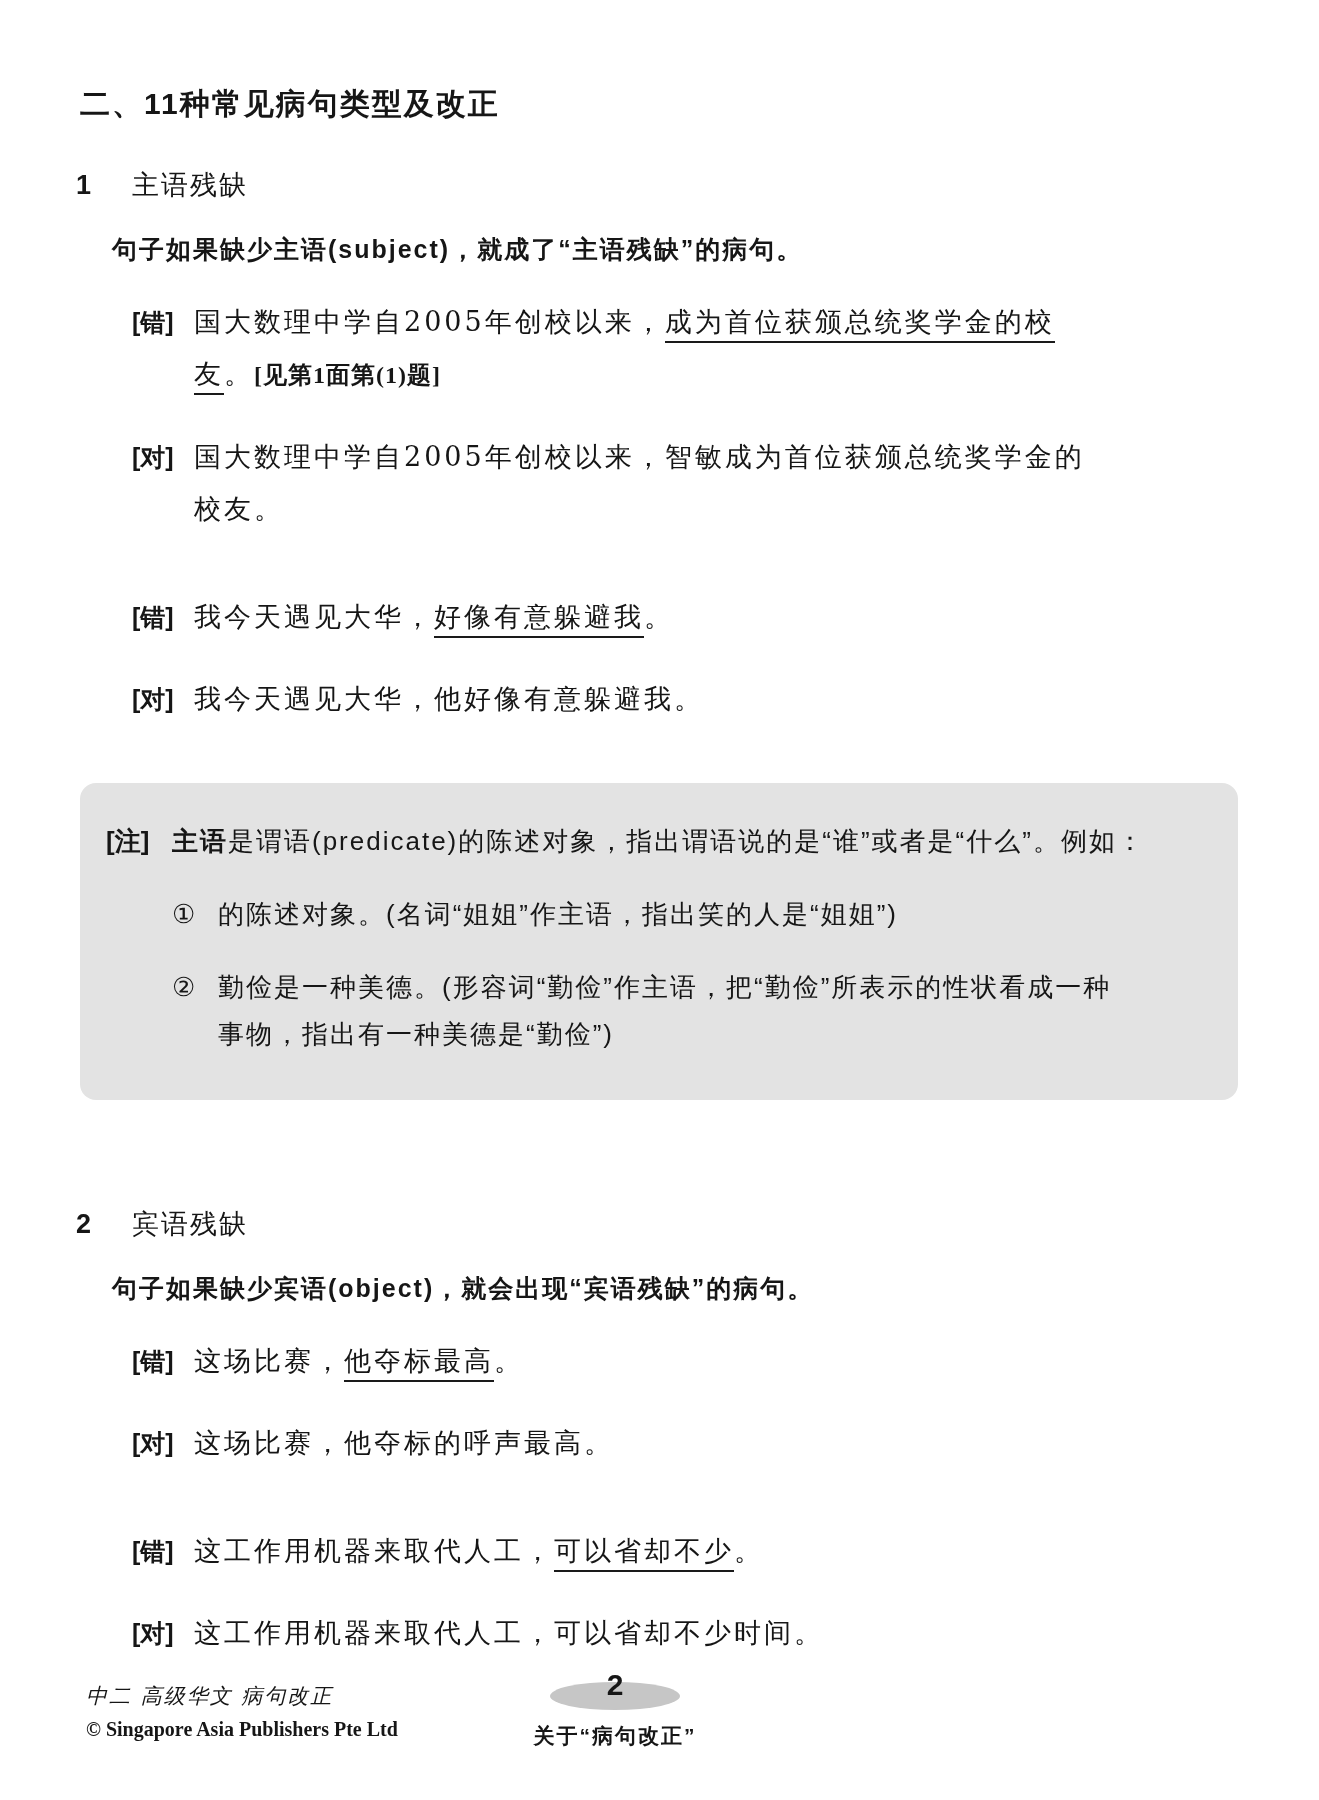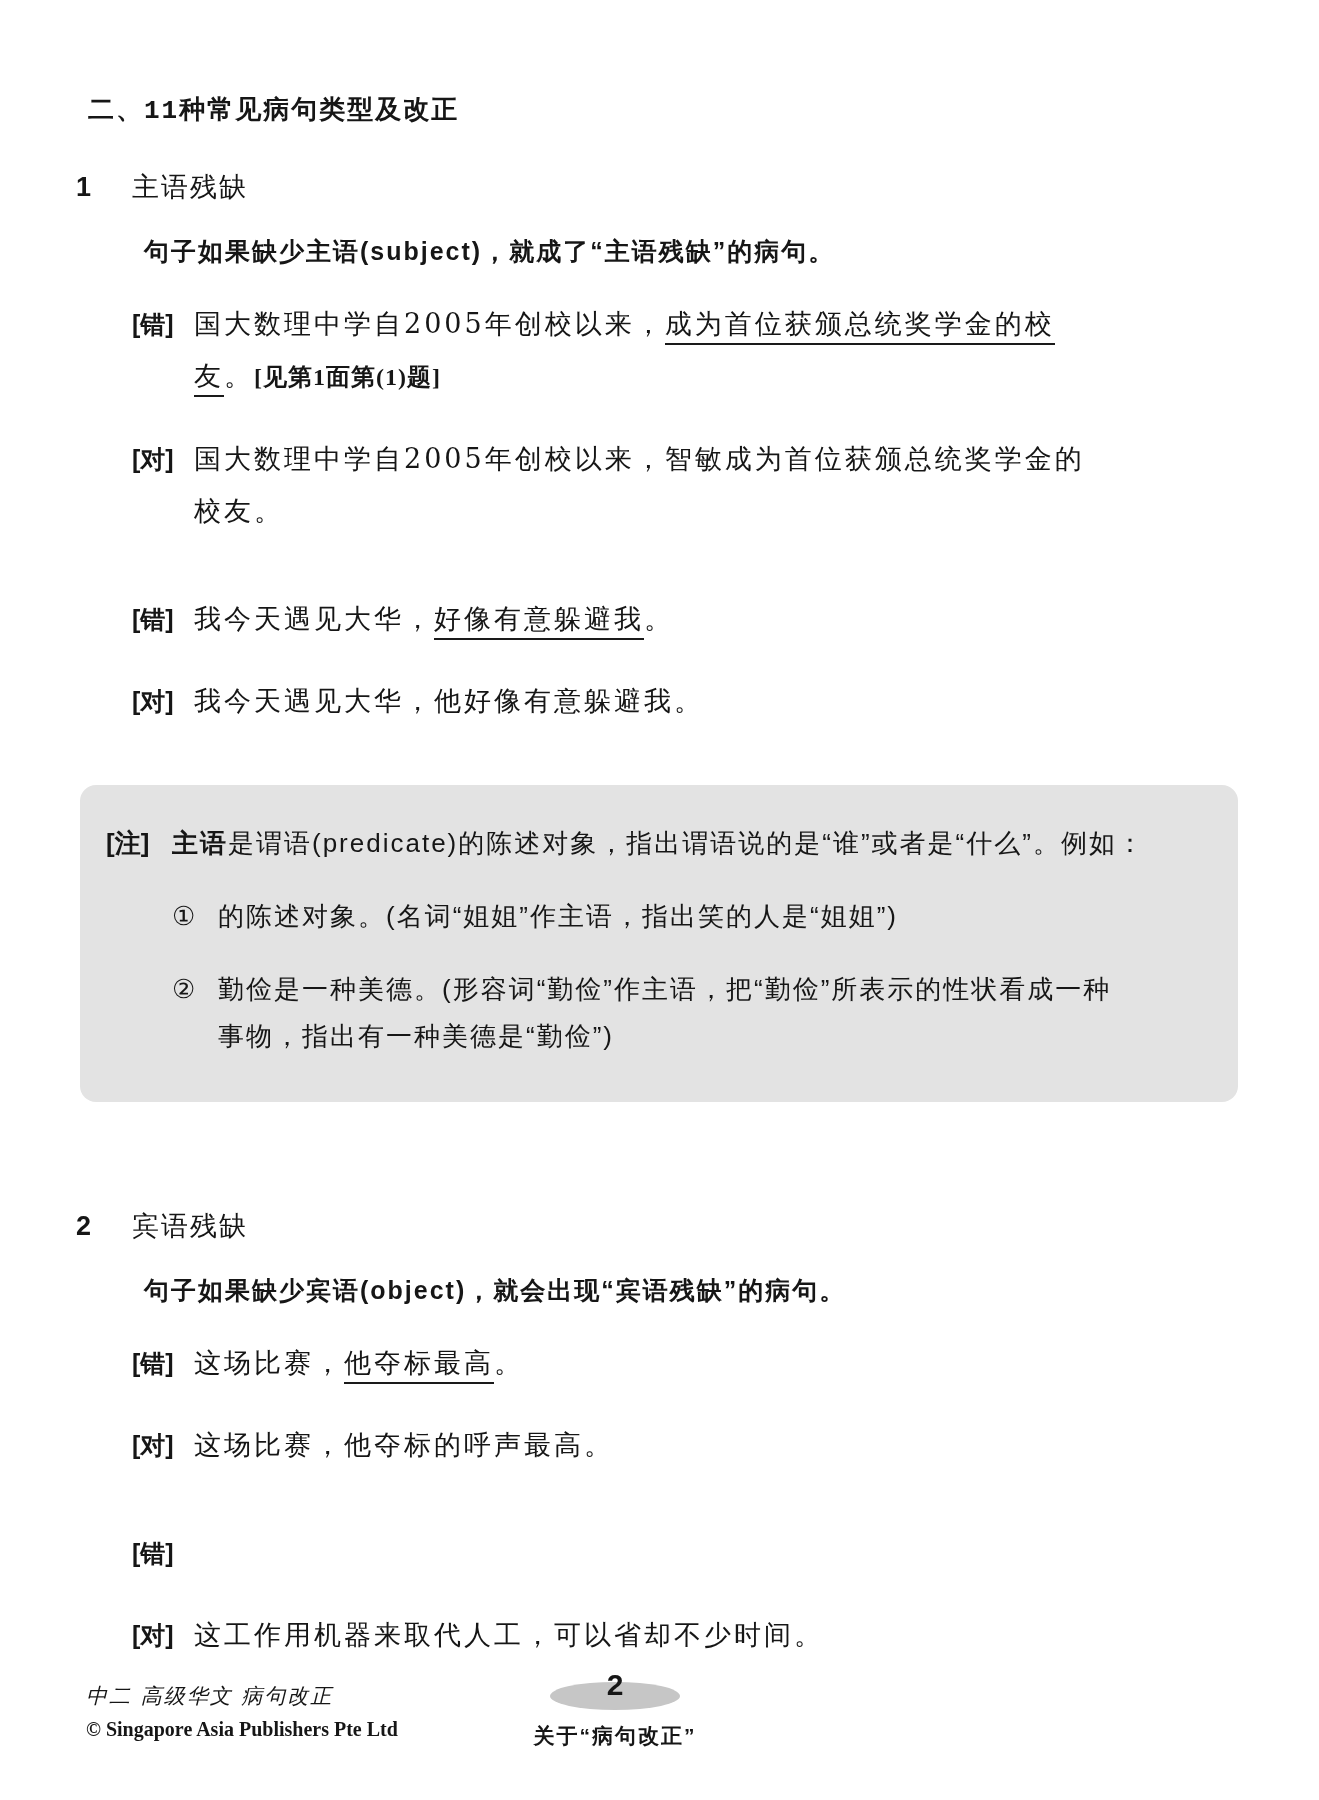--- a/index.html
+++ b/index.html
@@ -7,31 +7,30 @@
     position:relative;
     width:1319px; height:1800px;
     background:#ffffff;
     color:#161616;
     font-family:"Liberation Sans", sans-serif;
     overflow:hidden;
   }
   .content { padding:80px 140px 0 76px; box-sizing:border-box; }
 
   .doc-title {
-    font-size:26px; font-weight:bold; letter-spacing:2px;
-    margin:12px;
-    font-family:Liberation Mono, monospace;
+    font-size:30px; font-weight:bold; letter-spacing:2px;
+    margin:4px;
   }
 
   .sec-head { display:flex; align-items:baseline; margin-top:42px; }
   .sec-num { width:56px; font-size:27px; font-weight:bold; flex-shrink:0; }
   .sec-title { font-size:27px; font-weight:normal; letter-spacing:2px; }
 
   .sec-intro {
-    margin:30px 0 0 68px;
+    margin:30px 0 0 36px;
     font-size:25px; font-weight:bold; letter-spacing:2px;
   }
 
   .example {
     display:flex; align-items:flex-start;
     margin:30px 0 0 56px;
     font-family:"DejaVu Serif","Liberation Serif",serif;
     font-size:27px; line-height:52px;
   }
   .example.gap-top { margin-top:56px; }
@@ -150,20 +149,21 @@
       <span class="ex-text"><span>这场比赛，</span><span class="u">他夺标最高</span><span>。</span></span>
     </div>
 
     <div class="example">
       <span class="ex-label">[对]</span>
       <span class="ex-text">这场比赛，他夺标的呼声最高。</span>
     </div>
 
     <div class="example gap-top">
       <span class="ex-label">[错]</span>
+      <span class="ex-text"><span>这工作用机器来取代人工，</span><span class="u">可以省却不少</span><span>。</span></span>
     </div>
 
     <div class="example">
       <span class="ex-label">[对]</span>
       <span class="ex-text">这工作用机器来取代人工，可以省却不少时间。</span>
     </div>
 
   </div>
 
   <div class="footer-left">

